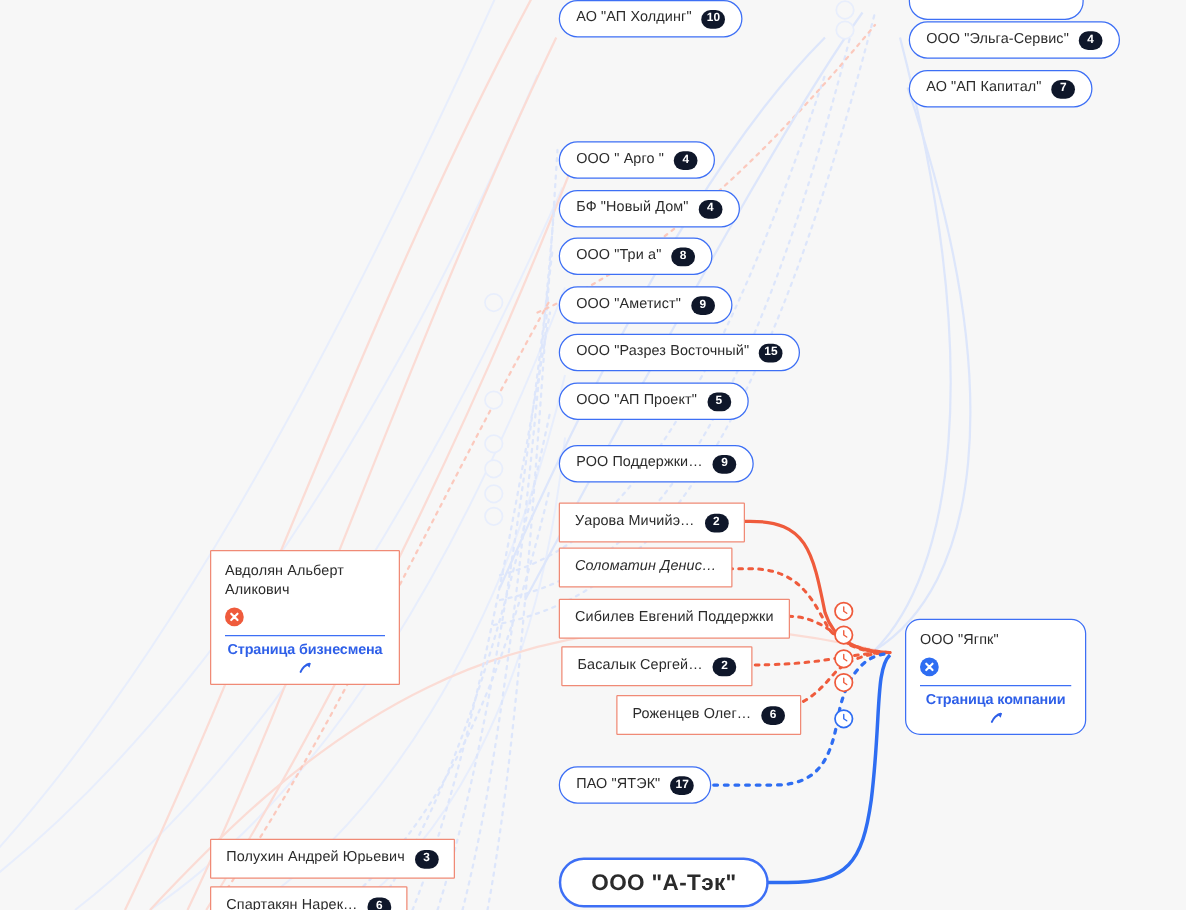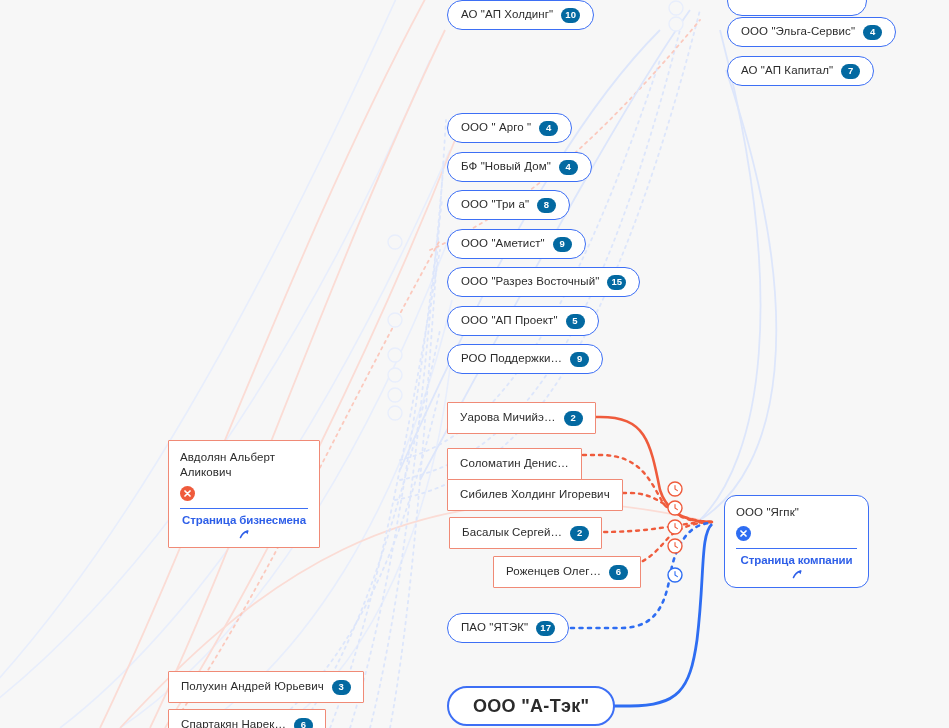--- a/index.html
+++ b/index.html
@@ -73,21 +73,21 @@
 
   
   .badge {
     display: inline-flex;
     align-items: center;
     justify-content: center;
     min-width: 19px;
     height: 15px;
     padding: 0 4px;
     box-sizing: border-box;
-    background: #0369a1;
+    background: #0f172a;
     color: #ffffff;
     border-radius: 8px;
     font-size: 9.5px;
     font-weight: 700;
     line-height: 1;
     letter-spacing: .2px;
   }
 
   
   .rootnode {
@@ -311,41 +311,41 @@
     <div class="pill" style="left:447px; top:267px;">
       <span class="lbl">ООО "Разрез Восточный"</span>
       <span class="badge">15</span>
     </div>
 
     <div class="pill" style="left:447px; top:306px;">
       <span class="lbl">ООО "АП Проект"</span>
       <span class="badge">5</span>
     </div>
 
-    <div class="pill" style="left:447px; top:344px;">
+    <div class="pill" style="left:447px; top:356px;">
       <span class="lbl">РОО Поддержки…</span>
       <span class="badge">9</span>
     </div>
 
     <div class="pill" style="left:447px; top:613px;">
       <span class="lbl">ПАО "ЯТЭК"</span>
       <span class="badge">17</span>
     </div>
 
     <div class="rectnode" style="left:447px; top:402px;">
       <span class="lbl">Уарова Мичийэ…</span>
       <span class="badge">2</span>
     </div>
 
-    <div class="rectnode" style="left:447px; top:448px;">
+    <div class="rectnode" style="left:447px; top:438px;font-style:italic;">
       <span class="lbl">Соломатин Денис…</span>
     </div>
 
     <div class="rectnode" style="left:447px; top:479px;">
-      <span class="lbl">Сибилев Холдинг Игоревич</span>
+      <span class="lbl">Сибилев Евгений Поддержки</span>
     </div>
 
     <div class="rectnode" style="left:449px; top:517px;">
       <span class="lbl">Басалык Сергей…</span>
       <span class="badge">2</span>
     </div>
 
     <div class="rectnode" style="left:447px; top:556px;margin-left:46px;">
       <span class="lbl">Роженцев Олег…</span>
       <span class="badge">6</span>

